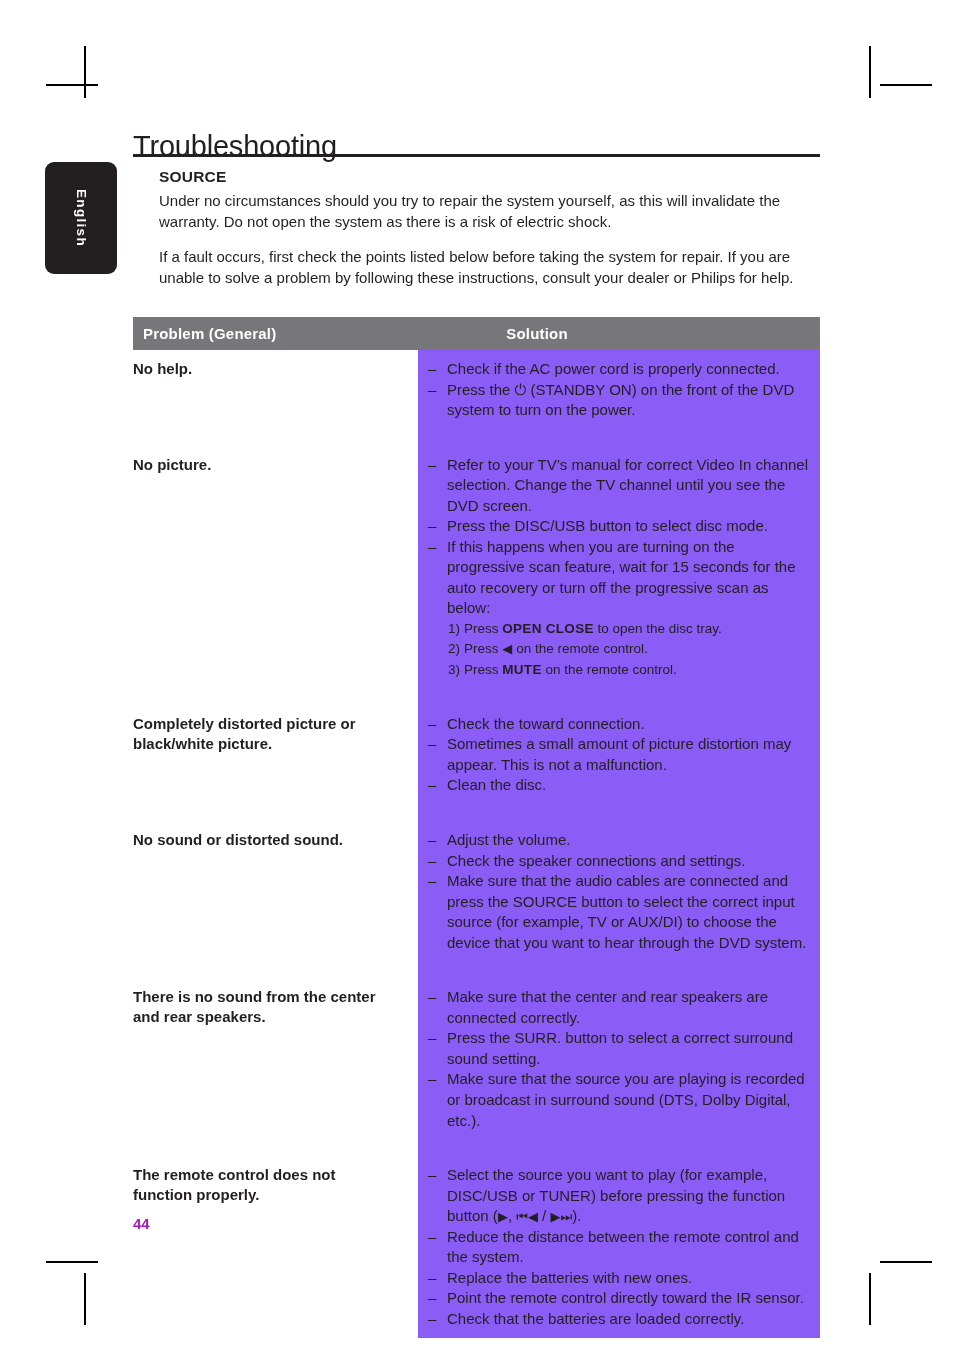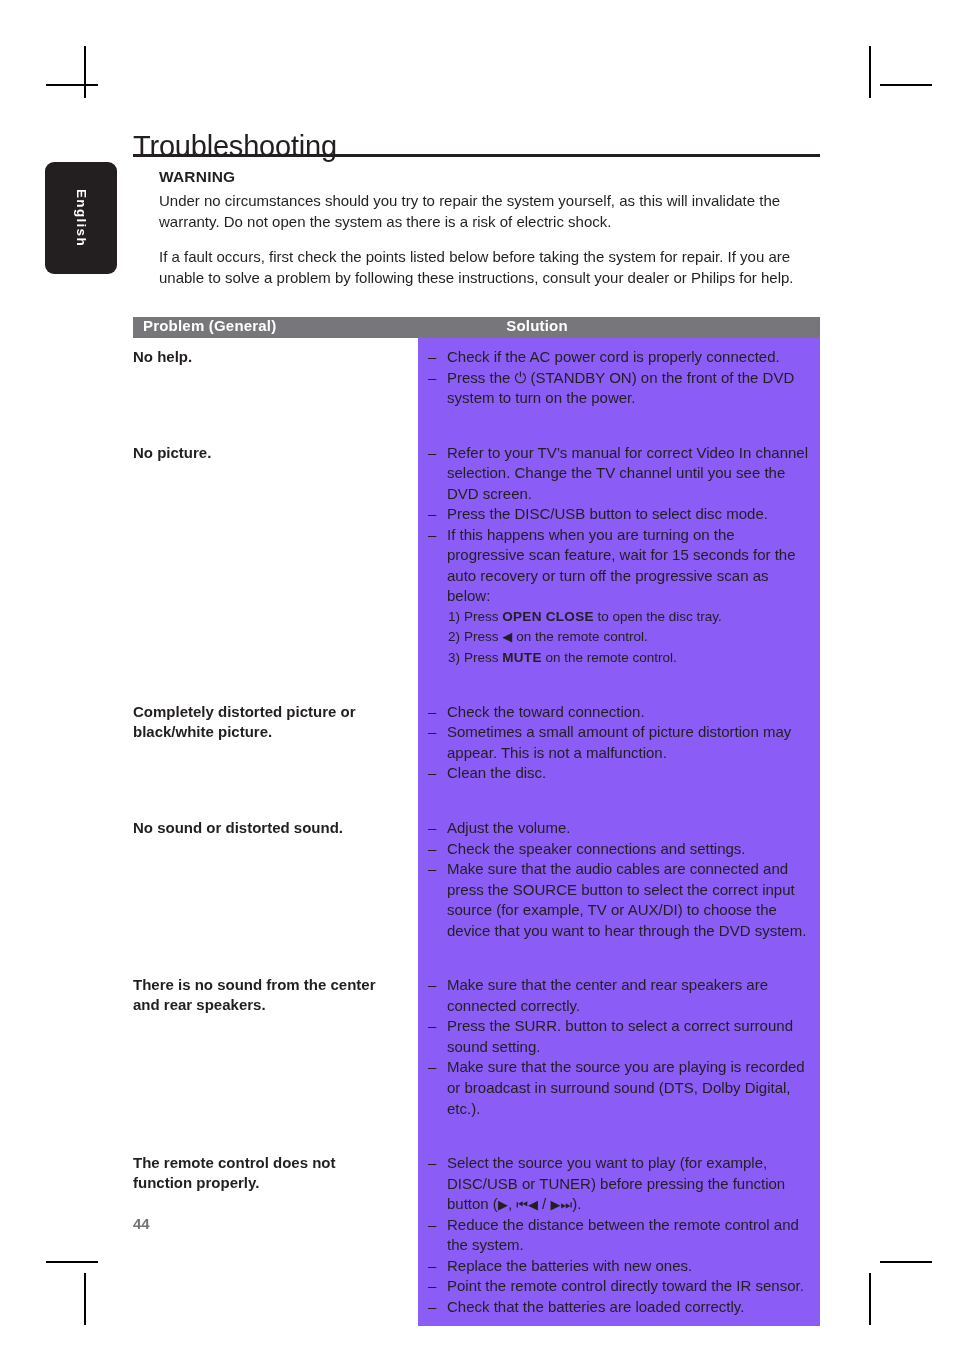--- a/index.html
+++ b/index.html
@@ -87,22 +87,22 @@
   
   #trouble-table {
     position: absolute;
     left: 133px;
     top: 317px;
     width: 687px;
   }
   #table-head {
     display: flex;
     background: #77767a;
-    height: 21px;
-    align-items: flex-start;
+    height: 33px;
+    align-items: center;
   }
   .th {
     color: #ffffff;
     font-size: 15px;
     font-weight: bold;
     letter-spacing: 0.2px;
   }
   #th-problem { width: 257px; padding-left: 10px; box-sizing: border-box; }
   #th-solution { flex: 1; text-align: center; padding-right: 136px; box-sizing: border-box; }
 
@@ -167,21 +167,21 @@
   .glyph { font-family: "DejaVu Sans", sans-serif; font-size: 13px; }
   .glyph-pwr { font-family: "DejaVu Sans", sans-serif; font-size: 15px; }
 
   
   #page-number {
     position: absolute;
     left: 133px;
     top: 1215px;
     font-size: 15px;
     font-weight: bold;
-    color: #737373;
+    color: #a21caf;
   }
 </style>
 </head>
 <body>
 
 <div class="crop crop-v" style="left:84px; top:46px;"></div>
 <div class="crop crop-h" style="left:46px; top:84px;"></div>
 <div class="crop crop-v" style="left:869px; top:46px;"></div>
 <div class="crop crop-h" style="left:880px; top:84px;"></div>
 <div class="crop crop-v" style="left:84px; top:1273px;"></div>
@@ -190,21 +190,21 @@
 <div class="crop crop-h" style="left:880px; top:1261px;"></div>
 
 <h1 id="page-title">Troubleshooting</h1>
 <div id="title-rule"></div>
 
 <div id="lang-tab">
   <span id="lang-tab-label">English</span>
 </div>
 
 <div id="intro">
-  <div id="warning-heading">WARNING</div>
+  <div id="warning-heading">SOURCE</div>
   <p class="intro-para">Under no circumstances should you try to repair the system yourself, as this will invalidate the warranty. Do not open the system as there is a risk of electric shock.</p>
   <p class="intro-para">If a fault occurs, first check the points listed below before taking the system for repair. If you are unable to solve a problem by following these instructions, consult your dealer or Philips for help.</p>
 </div>
 
 <div id="trouble-table">
   <div id="table-head">
     <div class="th" id="th-problem">Problem (General)</div>
     <div class="th" id="th-solution">Solution</div>
   </div>
   <div id="table-body">

